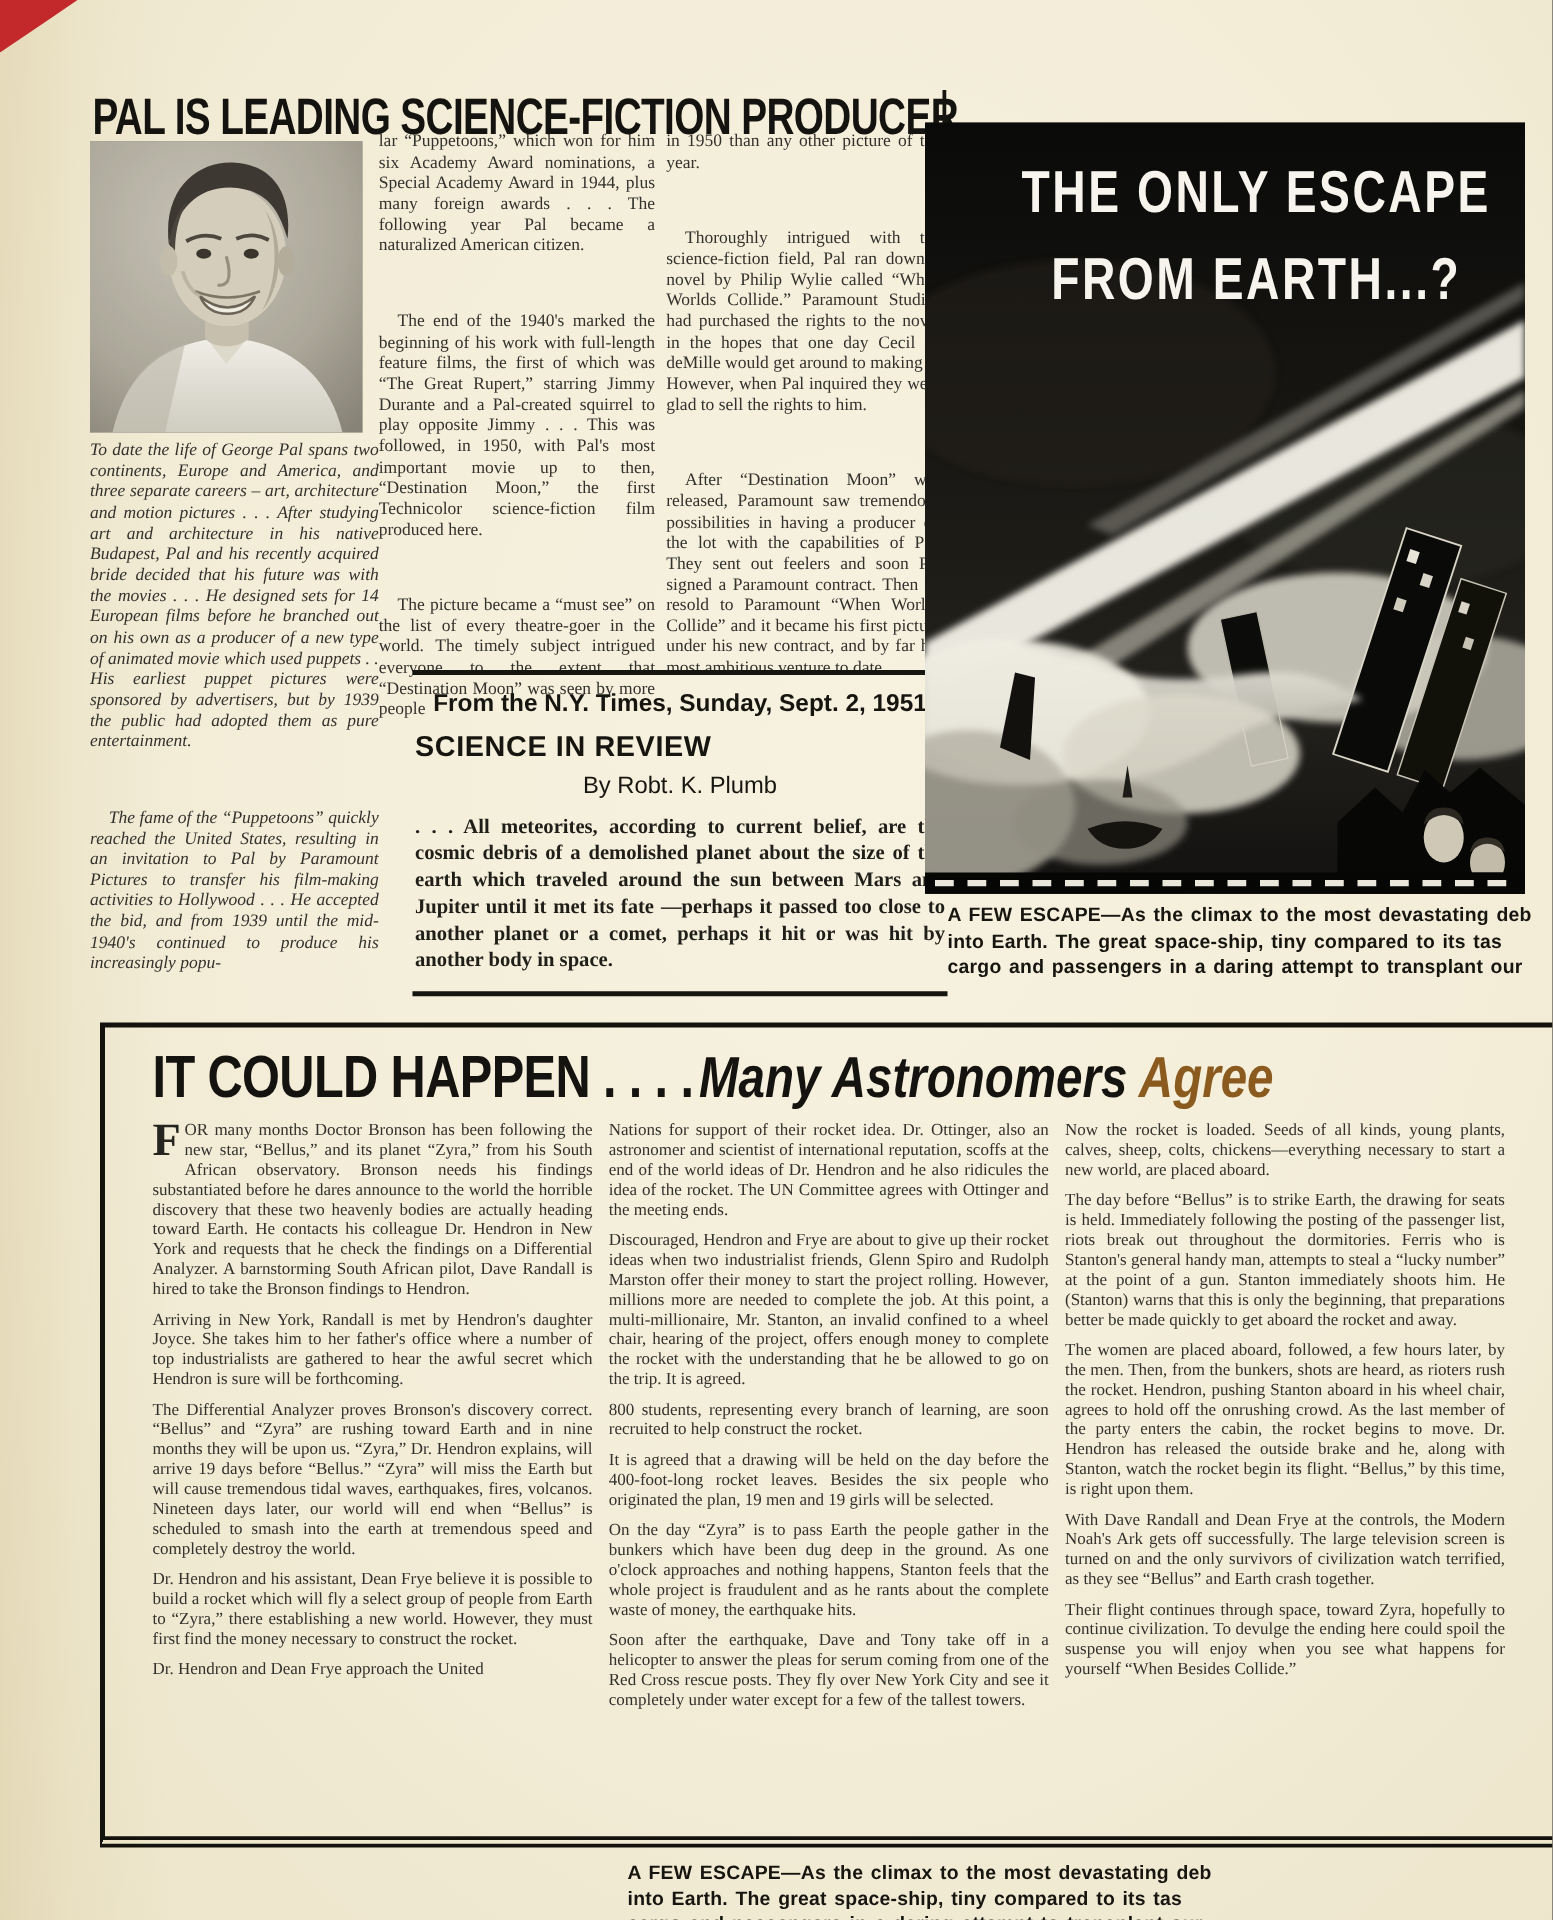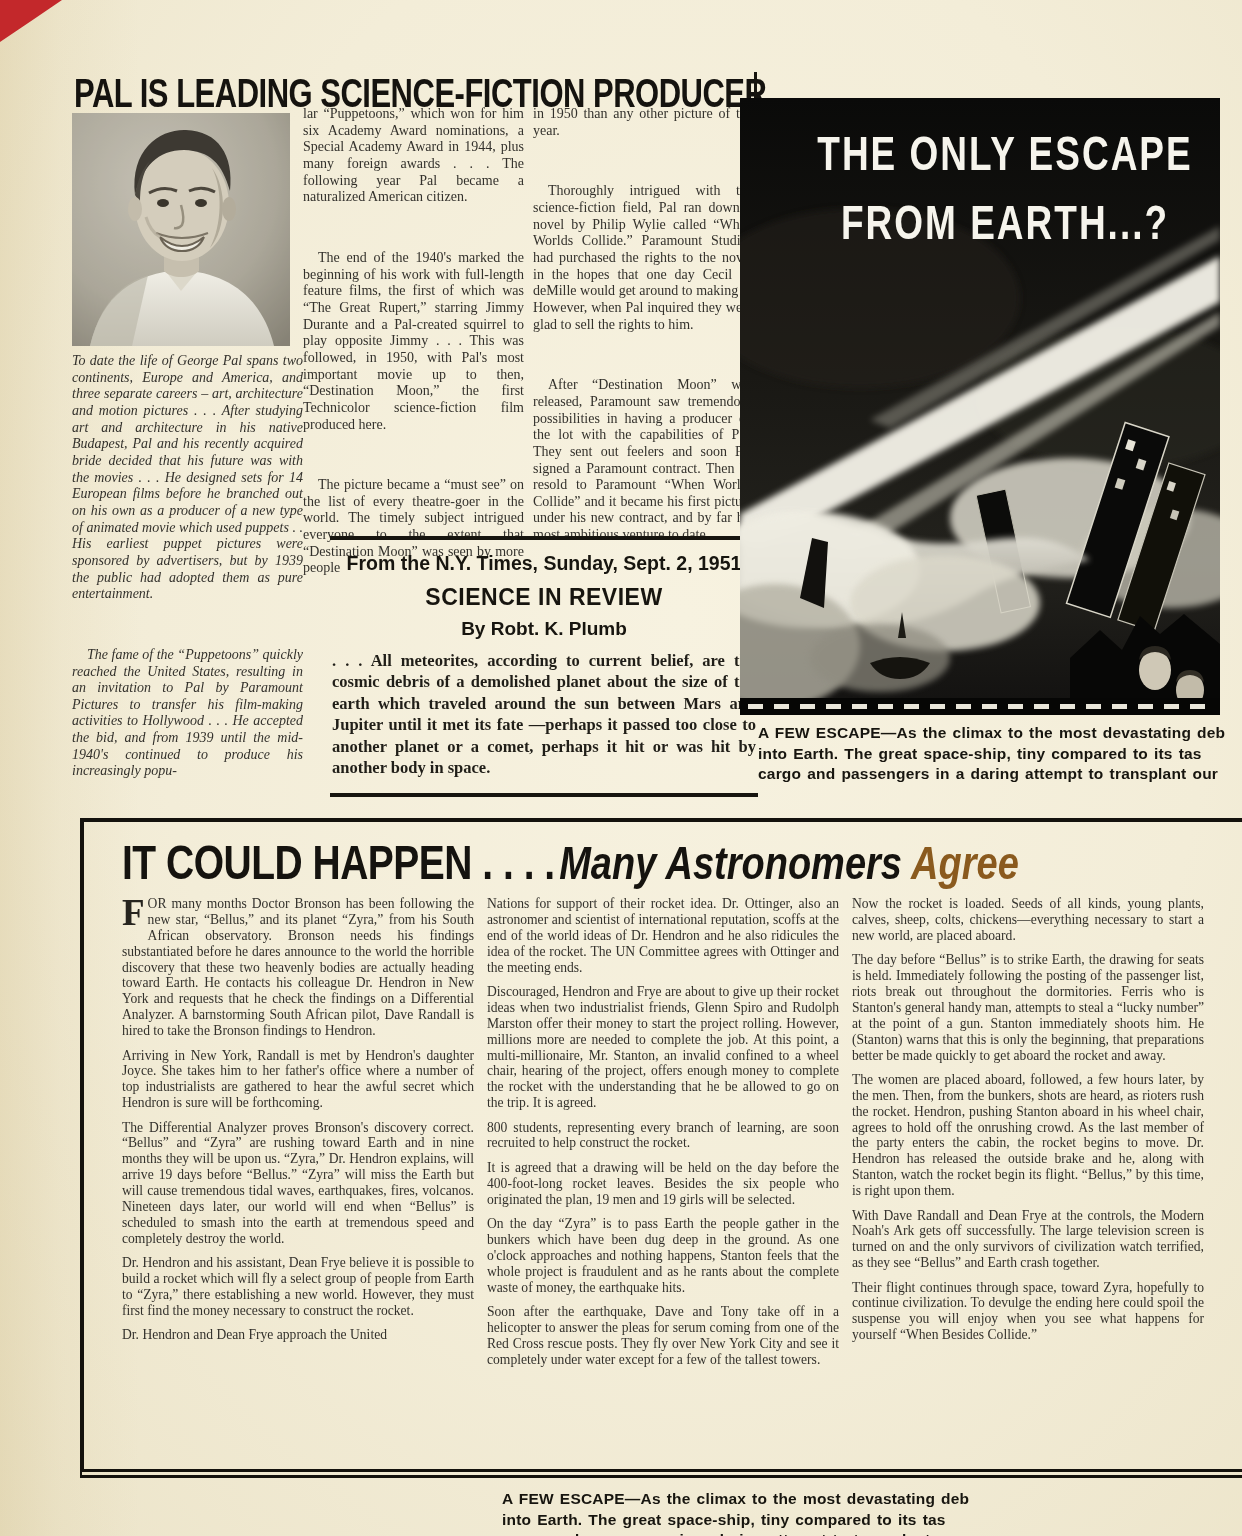--- a/index.html
+++ b/index.html
@@ -27,22 +27,22 @@
   #art-col1{left:72px;top:353px;width:231px;font-style:italic;}
   #art-col2{left:303px;top:106px;width:221px;}
   #art-col3{left:533px;top:106px;width:220px;}
   #col-rule{left:754px;top:72px;width:3px;height:468px;background:#17150f;}
   
   #times-box{left:330px;top:536px;width:424px;border-top:4px solid #17150f;border-bottom:4px solid #17150f;
     padding:12px 2px 14px 2px;}
   #times-source{font-family:"Liberation Sans",sans-serif;font-weight:800;font-size:19.5px;
     text-align:center;color:#17150f;letter-spacing:0;}
   #times-title{font-family:"Liberation Sans",sans-serif;font-weight:800;font-size:23px;
-    text-align:center;color:#17150f;margin-top:9px;letter-spacing:.5px;}
-  #times-byline{font-family:"Liberation Sans",sans-serif;font-weight:700;font-size:19px;
+    text-align:left;color:#17150f;margin-top:9px;letter-spacing:.5px;}
+  #times-byline{font-family:"Liberation Sans",sans-serif;font-weight:400;font-size:19px;
     text-align:center;color:#17150f;margin-top:7px;}
   #times-body{font-size:16.5px;font-weight:bold;line-height:1.3;text-align:justify;margin-top:10px;color:#201e18;}
   
   #poster{left:740px;top:98px;width:480px;height:617px;background:#0c0c0a;}
   #poster svg{display:block;}
   #poster-headline{position:absolute;left:70px;top:22px;width:390px;text-align:center;
     font-family:"Liberation Sans",sans-serif;font-weight:800;color:#f6f4ec;
     font-size:37px;line-height:1.45;letter-spacing:2px;transform:scaleY(1.28);transform-origin:top center;
     white-space:nowrap;}
   #poster-headline span{display:block;}

